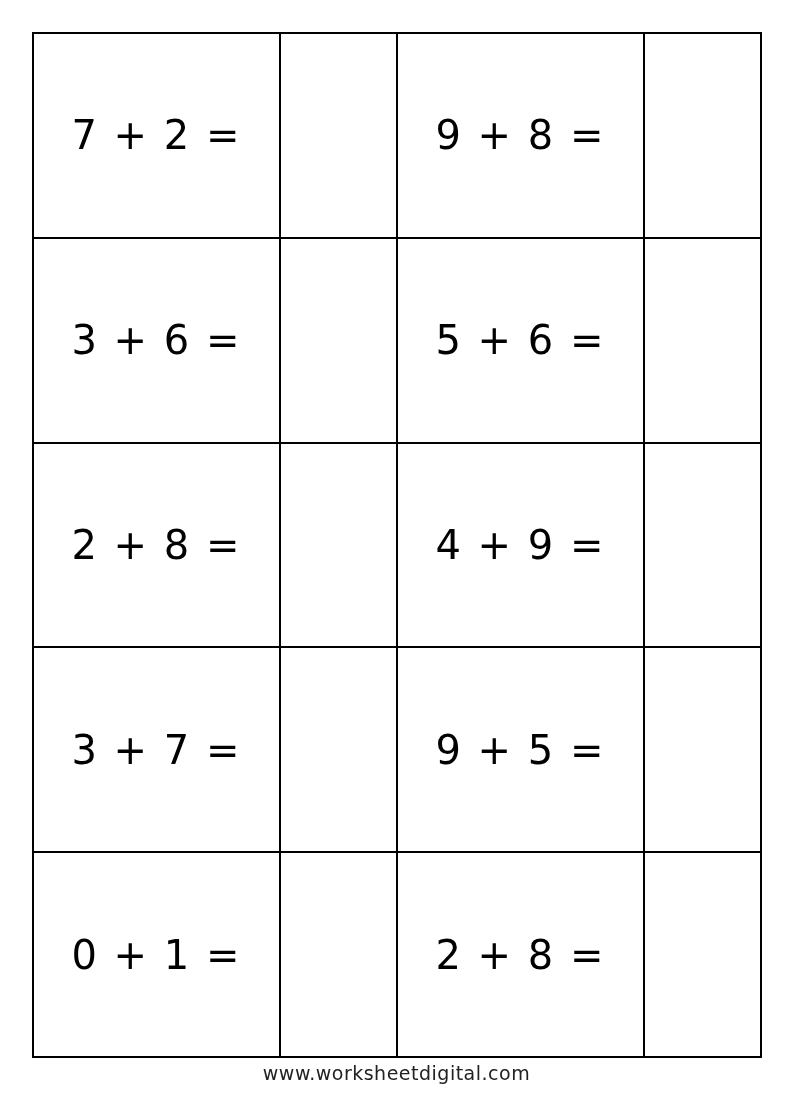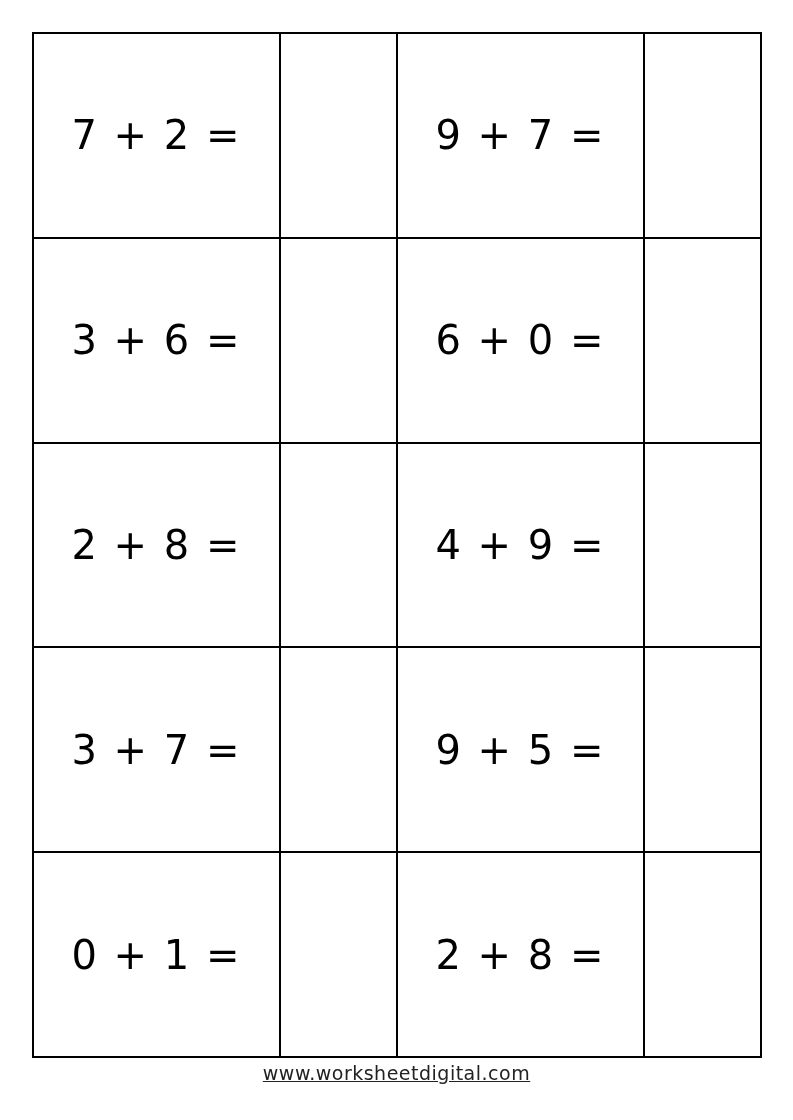--- a/index.html
+++ b/index.html
@@ -60,47 +60,46 @@
 
   .footer {
     position: absolute;
     left: 0;
     top: 1062px;
     width: 793px;
     text-align: center;
     font-size: 19px;
     color: #222222;
     letter-spacing: 0.5px;
-    text-decoration: underline;
   }
 </style>
 </head>
 <body>
 
 <div class="sheet">
 
   <div class="grid-wrap">
     <table class="worksheet">
       <colgroup>
         <col class="c-prob">
         <col class="c-ans">
         <col class="c-prob">
         <col class="c-ans">
       </colgroup>
       <tbody>
         <tr>
           <td class="problem">7 + 2 =</td>
           <td class="answer"></td>
-          <td class="problem">9 + 7 =</td>
+          <td class="problem">9 + 8 =</td>
           <td class="answer"></td>
         </tr>
         <tr>
           <td class="problem">3 + 6 =</td>
           <td class="answer"></td>
-          <td class="problem">6 + 0 =</td>
+          <td class="problem">5 + 6 =</td>
           <td class="answer"></td>
         </tr>
         <tr>
           <td class="problem">2 + 8 =</td>
           <td class="answer"></td>
           <td class="problem">4 + 9 =</td>
           <td class="answer"></td>
         </tr>
         <tr>
           <td class="problem">3 + 7 =</td>

